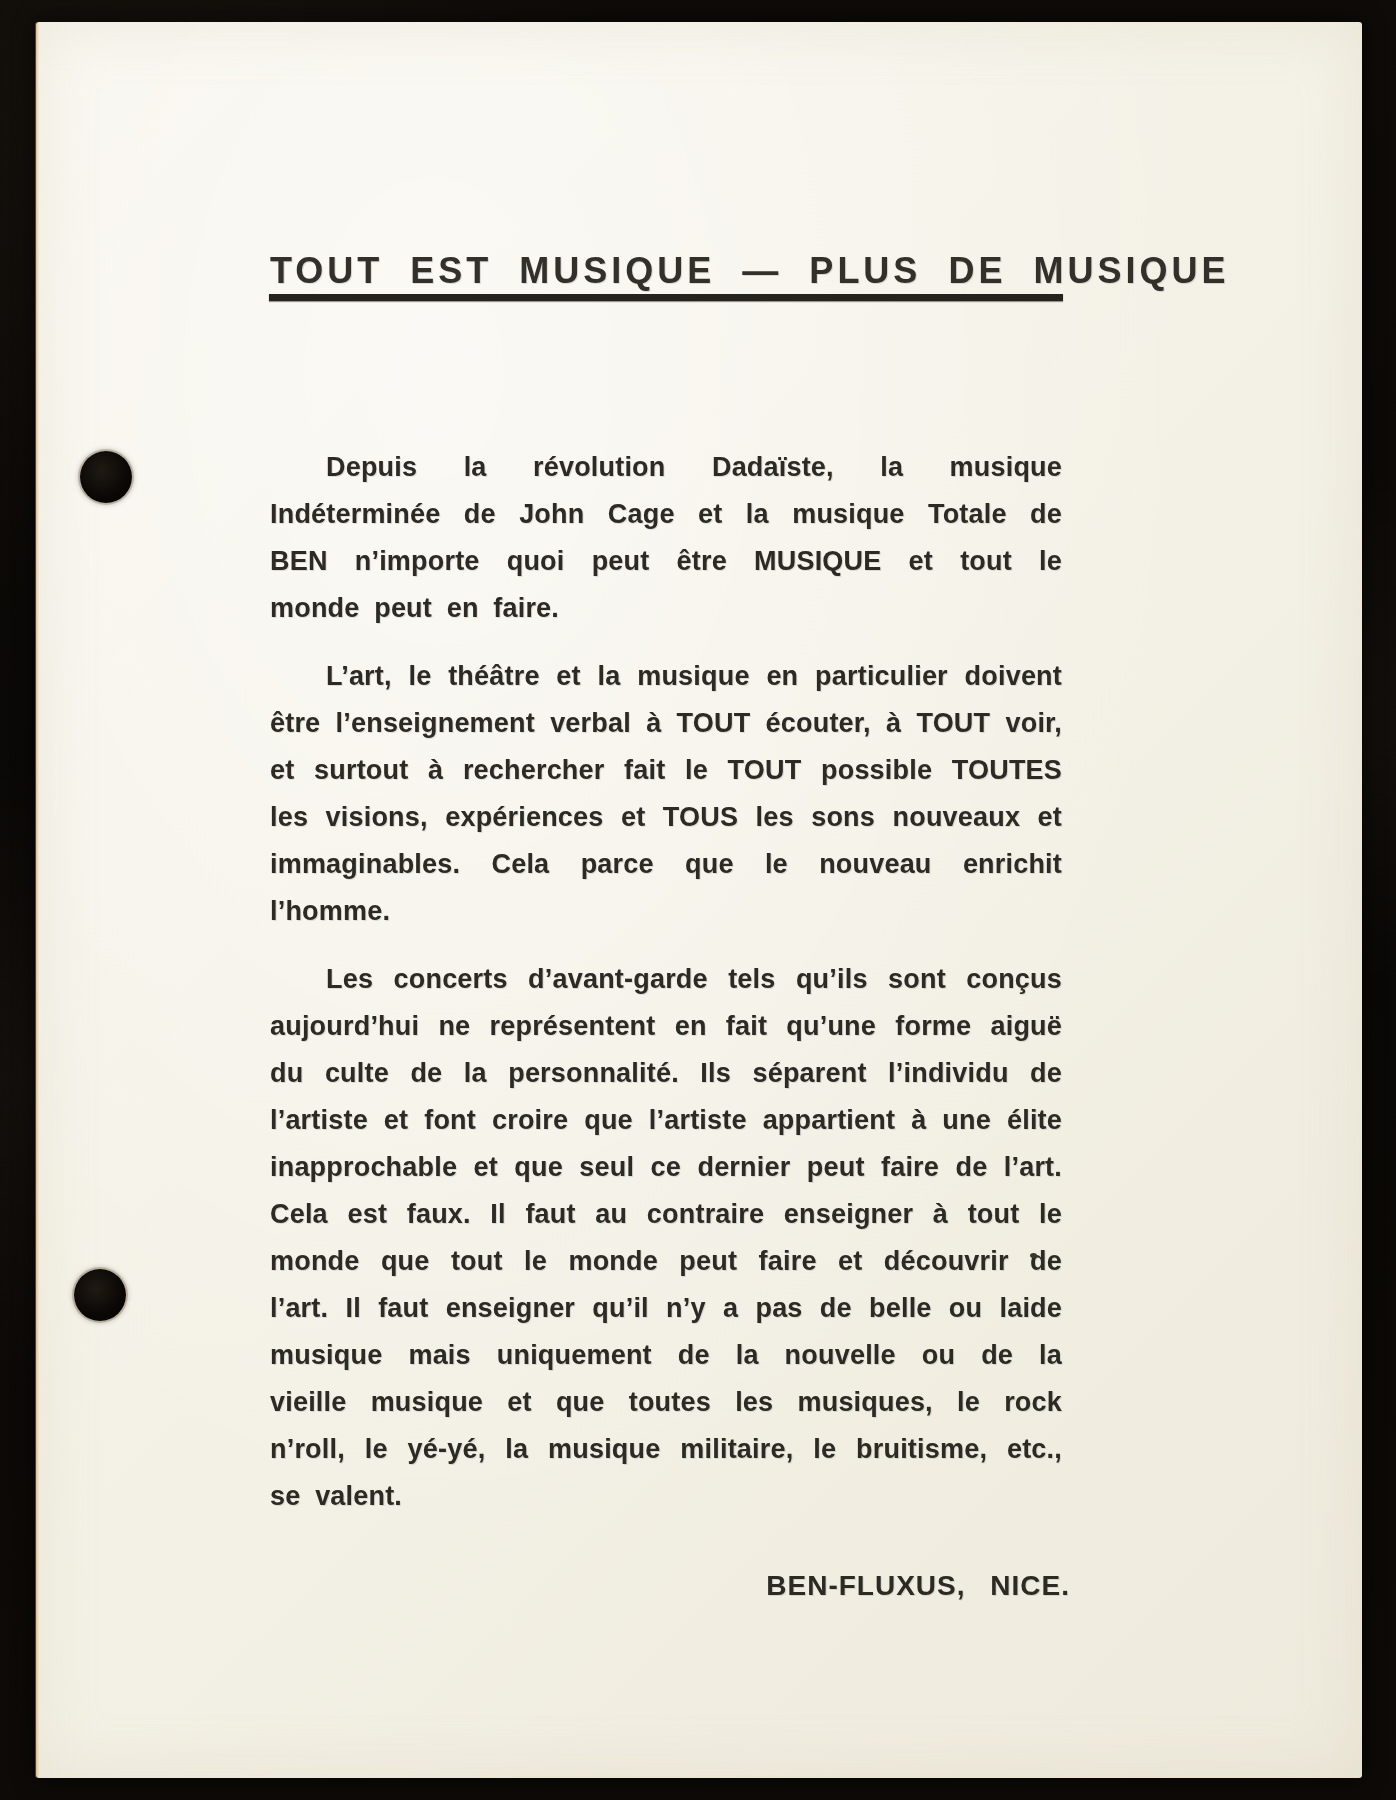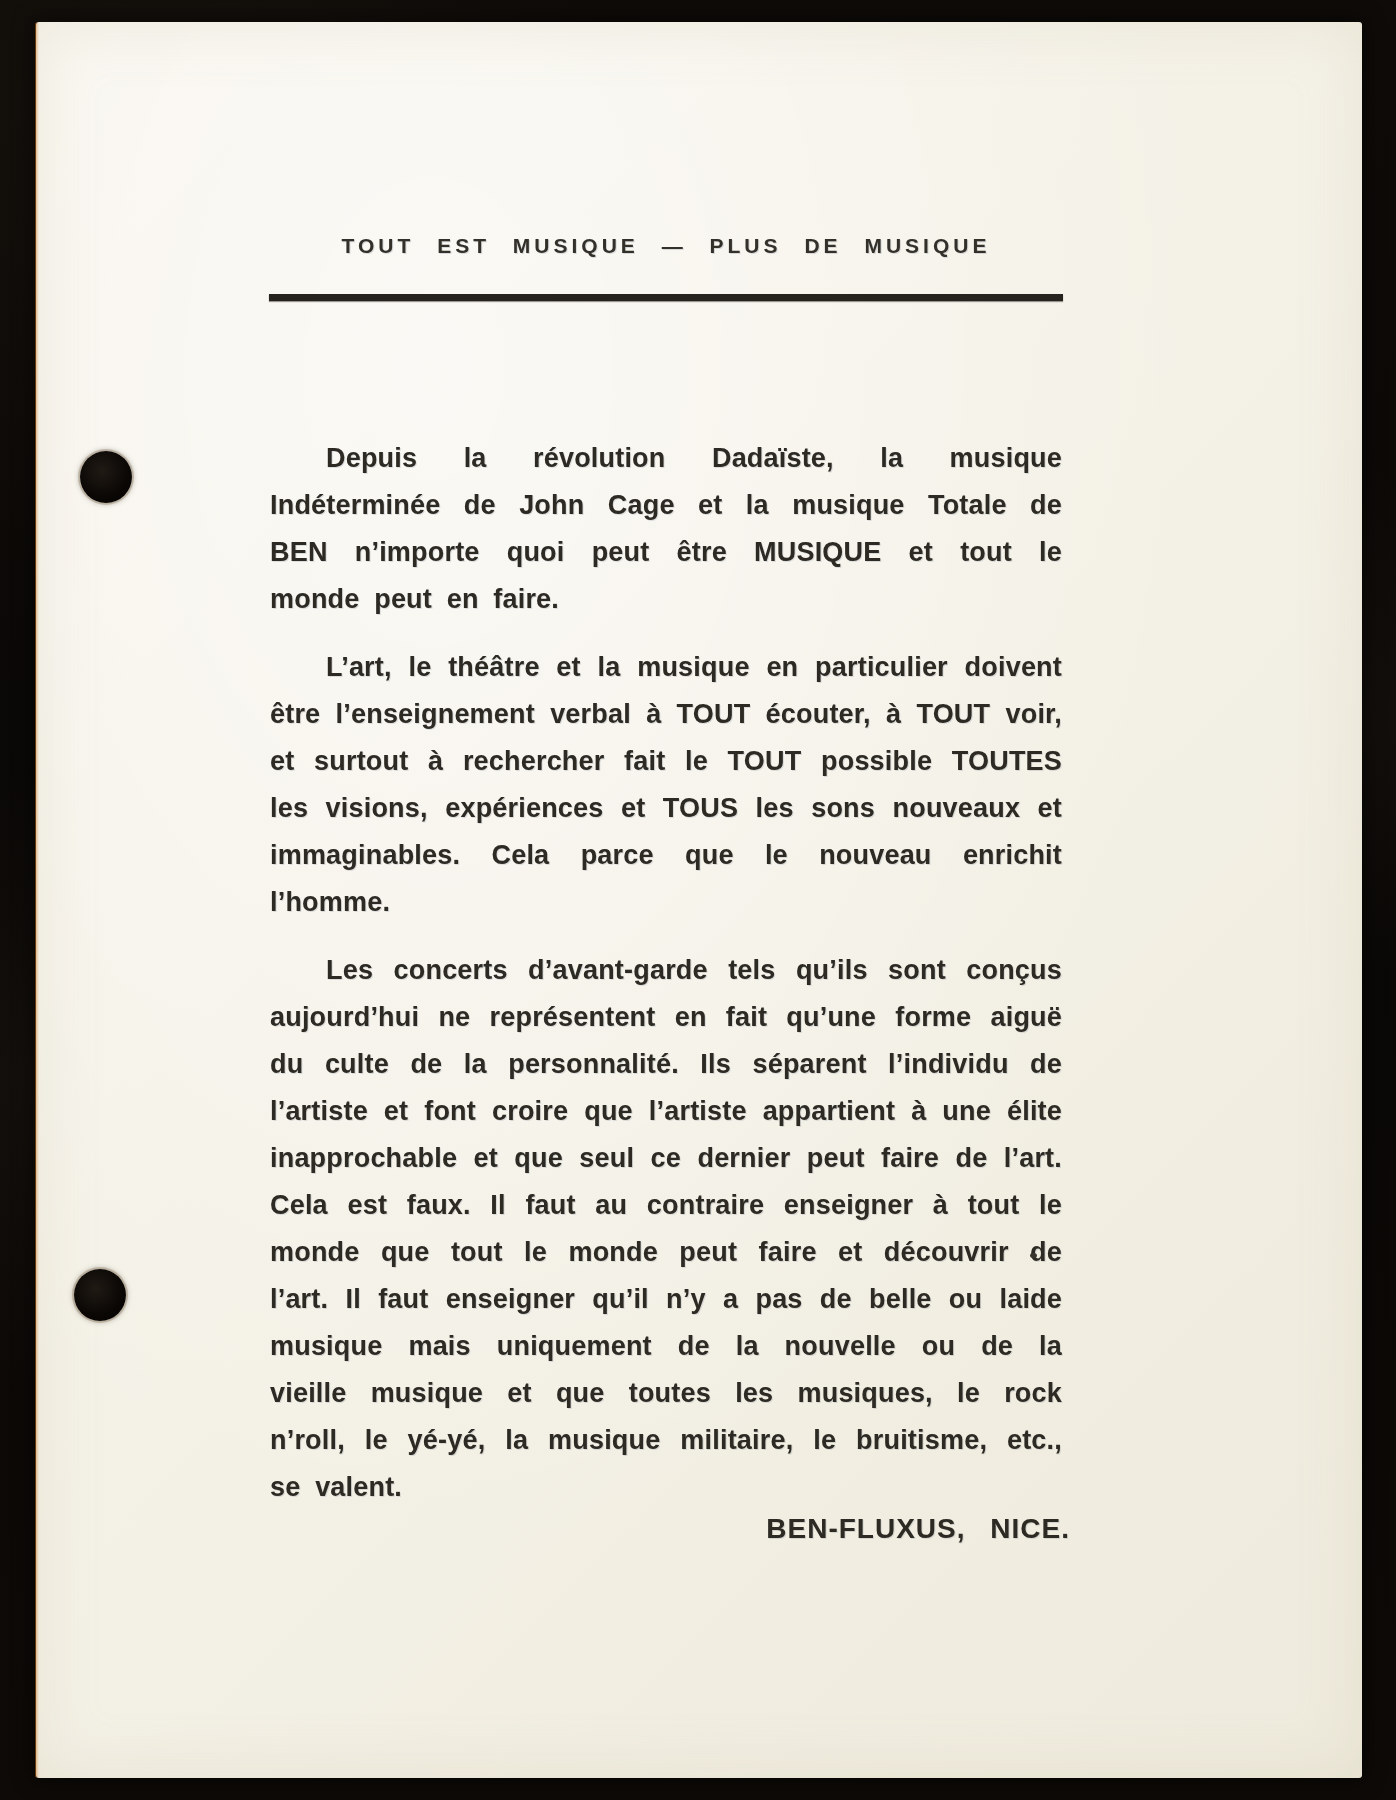--- a/index.html
+++ b/index.html
@@ -40,23 +40,23 @@
     width: 52px; height: 52px;
     border-radius: 50%;
     background: radial-gradient(circle at 42% 38%, #201a14 0%, #0a0705 60%, #050302 100%);
     box-shadow: 0 0 0 2px rgba(120,85,40,0.25), 0 0 6px rgba(0,0,0,0.4);
   }
   .hole-top    { left: 44px; top: 429px; }
   .hole-bottom { left: 38px; top: 1247px; }
 
   .doc-title {
     position: absolute;
-    left: 234px; top: 212px; width: 792px;
+    left: 234px; top: 228px; width: 792px;
     text-align: center;
-    font-size: 21px;
+    font-size: 36px;
     font-weight: bold;
     letter-spacing: 4px;
     word-spacing: 13px;
     color: #33302a;
     text-shadow: 1px 1px 0 rgba(60,80,110,0.18);
     white-space: nowrap;
   }
   .title-rule {
     position: absolute;
     left: 233px; top: 272px; width: 794px; height: 7px;
@@ -70,26 +70,26 @@
     font-size: 27px;
     font-weight: bold;
     line-height: 47px;
     color: #2d2a24;
     text-align: justify;
     word-spacing: 7px;
     letter-spacing: 0.2px;
     text-shadow: 1px 1px 0 rgba(60,80,110,0.16);
   }
   .body-text p {
-    margin: 7px 0 21px 0;
+    margin: 16px 0 21px 0;
     text-indent: 56px;
   }
   .signature {
     position: absolute;
-    left: 234px; top: 1491px; width: 800px;
+    left: 234px; top: 1548px; width: 800px;
     text-align: right;
     font-size: 28px;
     font-weight: bold;
     letter-spacing: 1px;
     word-spacing: 16px;
     color: #2d2a24;
     text-shadow: 1px 1px 0 rgba(60,80,110,0.16);
   }
   .artifact-dot {
     position: absolute;

